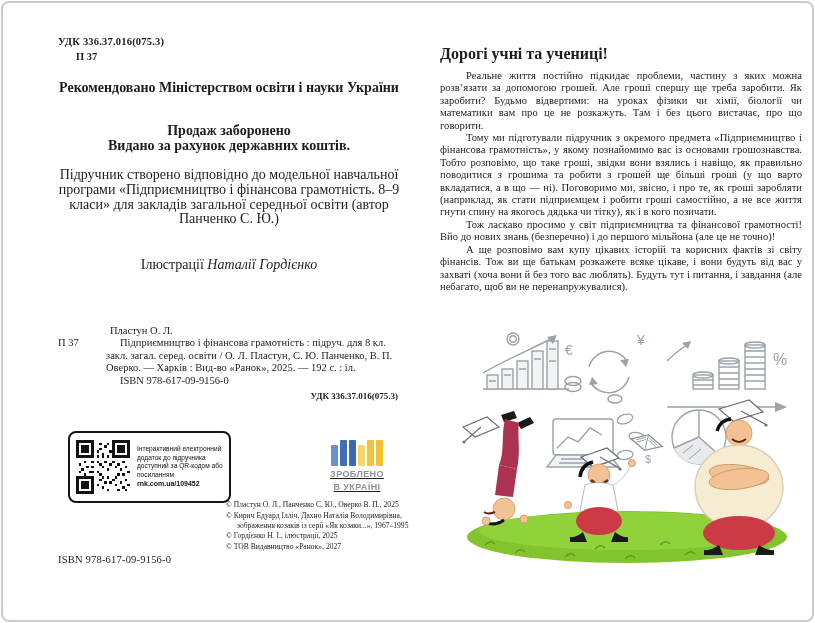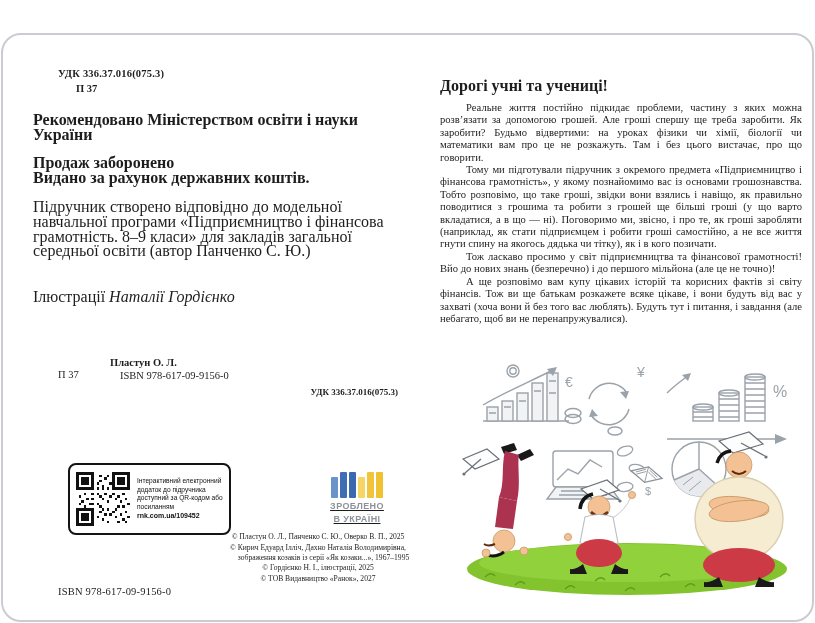--- a/index.html
+++ b/index.html
@@ -1,50 +1,50 @@
 <!DOCTYPE html>
 <html><head>
 <meta charset="utf-8">
 <style>
   html,body{margin:0;padding:0;width:815px;height:623px;background:#ffffff;}
   body{position:relative;font-family:"Liberation Serif","DejaVu Serif",serif;color:#1d1d1d;overflow:hidden;}
-  .sheet{position:absolute;inset:1px;border:2px solid #c9ccd0;border-radius:20px;background:#ffffff;margin-top:32px;}
+  .sheet{position:absolute;inset:1px;border:2px solid #c9ccd0;border-radius:8px;background:#ffffff;}
   .abs{position:absolute;}
   
   .udk-top{left:55px;top:33px;font-size:10.5px;font-weight:bold;letter-spacing:.2px;}
   .udk-code{left:73px;top:48px;font-size:10.5px;font-weight:bold;}
-  .center-block{left:30px;width:362px;text-align:left;font-size:16px;line-height:14.5px;}
+  .center-block{left:45px;width:362px;text-align:center;font-size:14px;line-height:14.5px;}
   .rec-block{top:78px;}
   .rec-l1{font-weight:bold;}
   .fund-block{top:121px;font-weight:bold;}
   .prog-block{top:165px;line-height:14.8px;}
   .illu-block{top:255px;}
   .illu-author{font-style:italic;}
   .biblio{left:55px;top:322px;width:340px;font-size:10.5px;line-height:12.3px;}
-  .biblio-author{margin-left:52px;font-weight:bold;}
+  .biblio-author{margin-left:52px;font-weight:normal;}
   .biblio-row{position:relative;padding-left:48px;text-indent:14px;}
   .biblio-index{position:absolute;left:0;top:0;text-indent:0;}
   .biblio-isbn{margin-left:62px;margin-top:1px;}
   .biblio-udk{text-align:right;font-size:9px;font-weight:bold;margin-top:3px;}
   .qr-box{left:65px;top:428px;width:163px;height:72px;border:2px solid #141414;border-radius:8px;display:flex;align-items:center;gap:7px;padding:0 6px;box-sizing:border-box;background:#fff;}
   .qr-svg{flex:0 0 auto;}
   .qr-text{font-family:"Liberation Sans","DejaVu Sans",sans-serif;font-size:6.6px;line-height:8.4px;font-weight:500;color:#111;}
   .qr-link{display:block;font-weight:bold;font-size:7px;margin-top:1px;}
   .miu{left:322px;top:436px;width:64px;text-align:center;font-family:"Liberation Sans","DejaVu Sans",sans-serif;text-decoration:underline;}
   .miu-bars{display:flex;align-items:flex-end;justify-content:center;gap:2px;height:27px;}
   .miu-bars span{display:block;width:7px;border-radius:1px;}
   .miu-b1{height:21px;background:#6a93c9;}
   .miu-b2{height:26px;background:#3f6eb5;}
   .miu-b3{height:26px;background:#3a69b0;}
   .miu-b4{height:21px;background:#f6d566;}
   .miu-b5{height:26px;background:#f0c43c;}
   .miu-b6{height:26px;background:#eec231;}
   .miu-t{margin-top:3px;font-size:9px;line-height:10px;font-weight:bold;color:#8d9298;letter-spacing:.4px;}
   .copy-list{left:223px;top:497px;width:184px;font-size:7.6px;line-height:9.8px;}
-  .copy-entry{padding-left:11px;text-indent:-11px;margin-bottom:1px;text-align:center;}
+  .copy-entry{padding-left:11px;text-indent:-11px;margin-bottom:1px;}
   .isbn-bottom{left:55px;top:551px;font-size:10.5px;letter-spacing:.2px;}
   
   .rp-heading{left:437px;top:42px;width:362px;font-size:16px;font-weight:bold;}
   .rp-text{left:437px;top:67px;width:362px;font-size:10.6px;line-height:12.4px;text-align:justify;font-family:Liberation Serif, serif;}
   .rp-text p{margin:0;text-indent:26px;}
   .illu{left:452px;top:322px;}
 </style>
 </head>
 <body>
 
@@ -66,20 +66,21 @@
 
   <div class="abs center-block illu-block">
     <span>Ілюстрації</span>
     <span class="illu-author">Наталії Гордієнко</span>
   </div>
 
   <div class="abs biblio">
     <div class="biblio-author">Пластун О. Л.</div>
     <div class="biblio-row">
       <span class="biblio-index">П 37</span>
+      <span>Підприємництво і фінансова грамотність : підруч. для 8 кл. закл. загал. серед. освіти / О. Л. Пластун, С. Ю. Панченко, В. П. Оверко. — Харків : Вид-во «Ранок», 2025. — 192 с. : іл.</span>
     </div>
     <div class="biblio-isbn">ISBN 978-617-09-9156-0</div>
     <div class="biblio-udk">УДК 336.37.016(075.3)</div>
   </div>
 
   <div class="abs qr-box">
     <svg class="qr-svg" width="54" height="54" viewBox="0 0 21 21" shape-rendering="crispEdges">
       <rect x="0" y="0" width="21" height="21" fill="#fff"></rect>
       <g fill="#111">
         <rect x="0" y="0" width="7" height="7"></rect>

